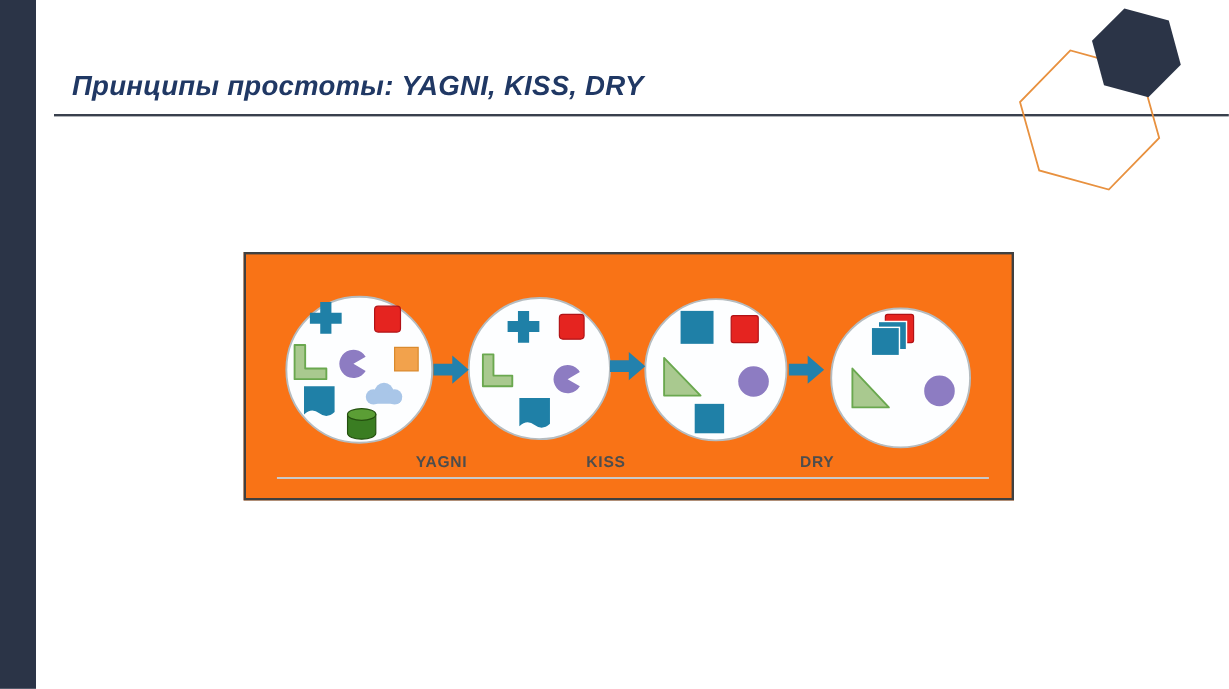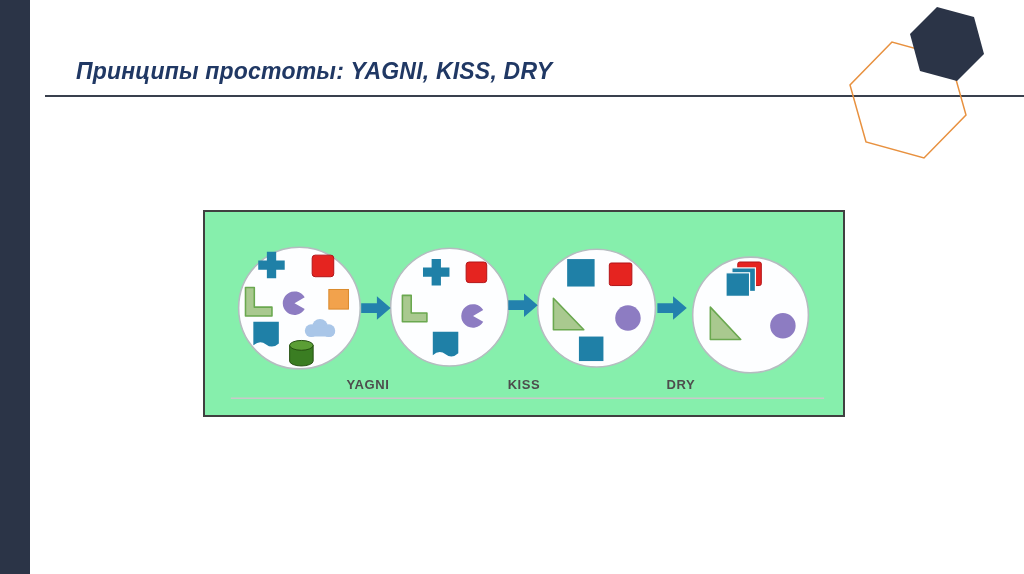--- a/index.html
+++ b/index.html
@@ -9,35 +9,35 @@
     --orange-square:#f2a24c; --cloud-blue:#a9c6e8; --cylinder-green:#3a7d22;
     --cylinder-top:#5b9e35; --arrow-teal:#2381ad; --circle-stroke:#b5bcc0;
     --frame-border:#404040; --label-gray:#4d4d4d; --baseline-gray:#c9c9c9;
   }
   *{margin:0;padding:0;box-sizing:border-box}
   html,body{width:1024px;height:574px}
   body{position:relative;background:#ffffff;overflow:hidden;
        font-family:"Liberation Sans",sans-serif}
   .left-bar{position:absolute;left:0;top:0;width:30px;height:574px;
             background:var(--accent-navy)}
-  .page-title{position:absolute;left:76px;top:56px;font-size:23px;line-height:30px;
+  .page-title{position:absolute;left:60px;top:56px;font-size:23px;line-height:30px;
               font-weight:bold;font-style:italic;color:var(--title-navy);
               letter-spacing:.2px;white-space:nowrap}
   .title-rule{position:absolute;left:45px;top:95px;width:979px;height:2px;
               background:var(--divider)}
   .deco{position:absolute;right:0;top:0;width:184px;height:170px}
   .hex-orange{fill:none;stroke:var(--hex-orange);stroke-width:1.5}
   .hex-dark{fill:var(--accent-navy)}
   .diagram-box{position:absolute;left:203px;top:210px;width:642px;height:207px;
-               border:2px solid var(--frame-border);background:#86efac}
+               border:2px solid var(--frame-border);background:#f97316}
   .diagram-svg{position:absolute;left:0;top:0;width:100%;height:100%}
   .stage-label{position:absolute;top:165px;transform:translateX(-50%);
                font-size:13px;font-weight:bold;color:var(--label-gray);
                letter-spacing:.6px}
-  .label-yagni{left:163px}.label-kiss{left:319px}.label-dry{left:476px}
+  .label-yagni{left:163px}.label-kiss{left:300px}.label-dry{left:476px}
   .ring{fill:#fdfeff;stroke:var(--circle-stroke);stroke-width:1.6}
   .f-teal{fill:var(--teal)}
   .f-teal-stroked{fill:var(--teal);stroke:#ffffff;stroke-width:1.2}
   .f-red{fill:var(--red);stroke:var(--red-stroke);stroke-width:1}
   .f-green{fill:var(--green-light);stroke:var(--green-stroke);stroke-width:1.6;
            stroke-linejoin:round}
   .f-purple{fill:var(--purple)}
   .f-orange{fill:var(--orange-square);stroke:#d9882a;stroke-width:1}
   .f-cloud{fill:var(--cloud-blue)}
   .cyl-body{fill:var(--cylinder-green);stroke:#24500f;stroke-width:1}

